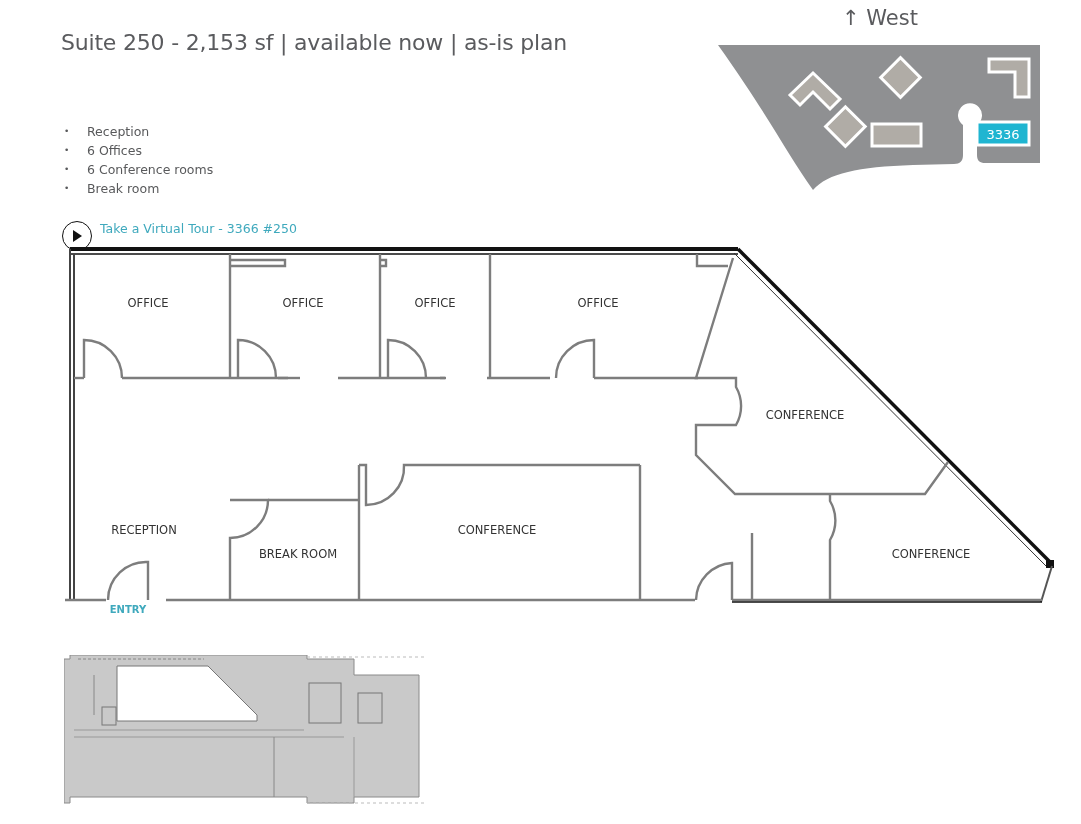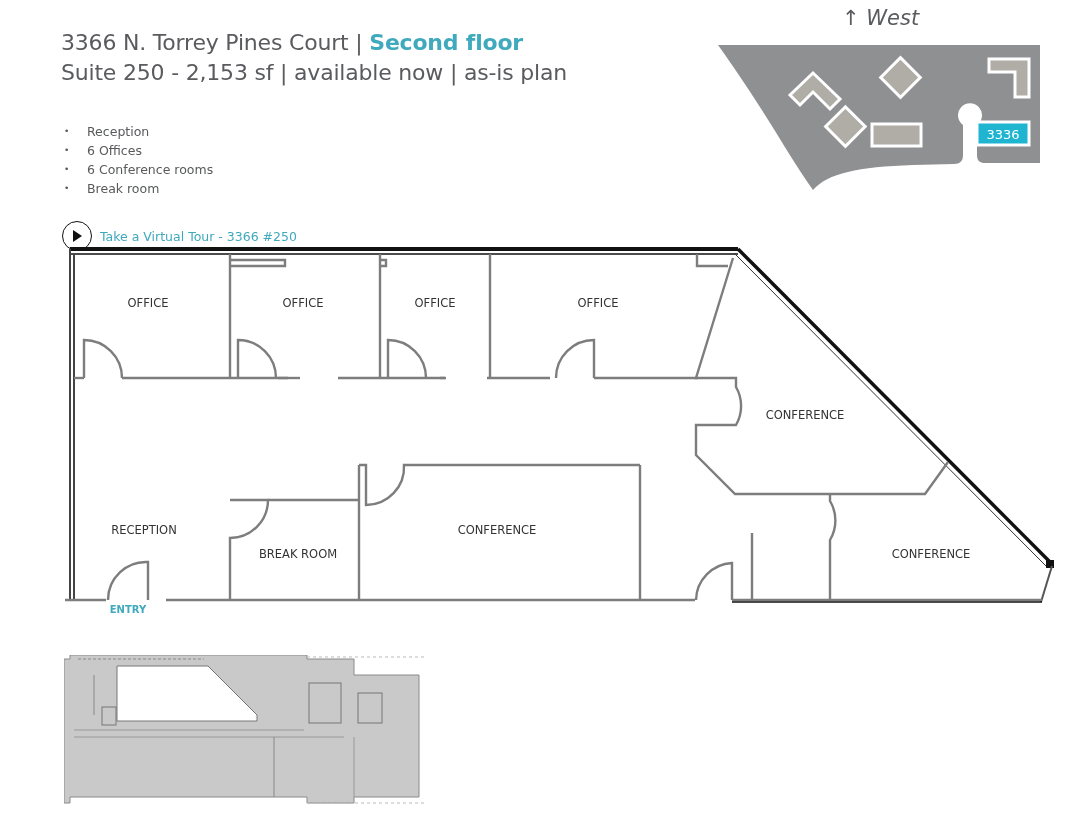--- a/index.html
+++ b/index.html
@@ -2,38 +2,35 @@
 <html><head>
 <meta charset="utf-8">
 <style>
   html,body{margin:0;padding:0;background:#ffffff;}
   body{width:1081px;height:824px;position:relative;overflow:hidden;font-family:"DejaVu Sans","Liberation Sans",sans-serif;color:#58595b;}
   .title{position:absolute;left:61px;top:28px;font-size:22px;line-height:30px;color:#5a5b5e;letter-spacing:-0.2px;}
   .title .accent{color:#3fa9bd;font-weight:bold;}
   .bullets{position:absolute;left:62px;top:122px;margin:0;padding:0;list-style:none;font-size:12.5px;line-height:19px;color:#58595b;}
   .bullets li{position:relative;padding-left:25px;}
   .bullets li::before{content:"\2022";position:absolute;left:2px;top:0;font-size:9px;color:#58595b;}
-  .tour{position:absolute;left:62px;top:221px;display:flex;align-items:center;gap:8px;cursor:pointer;}
+  .tour{position:absolute;left:62px;top:221px;display:flex;gap:8px;cursor:pointer;}
   .tour .play{width:30px;height:30px;border:1.5px solid #111;border-radius:50%;box-sizing:border-box;display:flex;align-items:center;justify-content:center;background:#fff;}
   .tour .label{font-size:12.5px;color:#3fa9bd;}
-  .north{position:absolute;left:842px;top:6px;font-size:21px;color:#5a5b5e;font-style:italic;}
+  .north{position:absolute;left:842px;top:6px;font-size:21px;color:#5a5b5e;}
   .sitemap{position:absolute;left:718px;top:45px;}
   .plan{position:absolute;left:60px;top:240px;}
   .keyplan{position:absolute;left:64px;top:655px;}
   .roomlabel{font-family:"DejaVu Sans",sans-serif;font-size:11.5px;fill:#333;}
   .entry{font-family:"DejaVu Sans",sans-serif;font-size:10px;font-weight:bold;fill:#3fa9bd;}
   .bldglabel{font-family:"DejaVu Sans",sans-serif;font-size:13px;fill:#fff;}
 </style>
 </head>
 <body>
 
 <div class="title">
-  <div>
-    <span>3366 N. Torrey Pines Court</span><span> | </span><span class="accent">Second floor</span>
-  </div>
   <div>Suite 250 - 2,153 sf | available now | as-is plan</div>
 </div>
 
 <ul class="bullets">
   <li>Reception</li>
   <li>6 Offices</li>
   <li>6 Conference rooms</li>
   <li>Break room</li>
 </ul>
 

